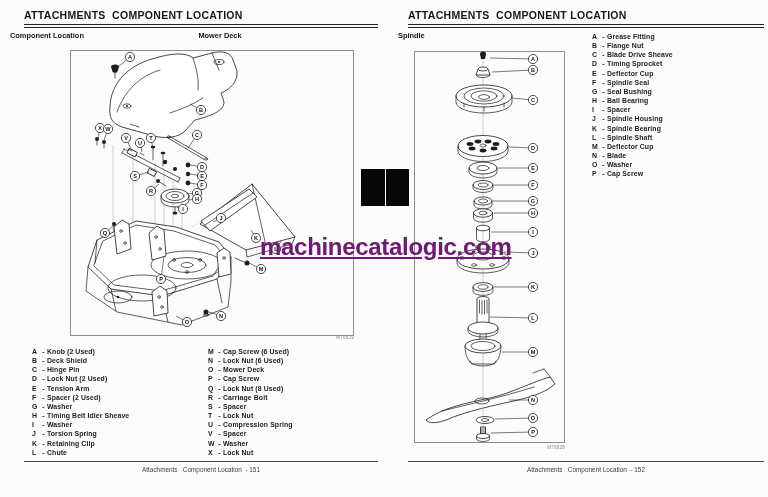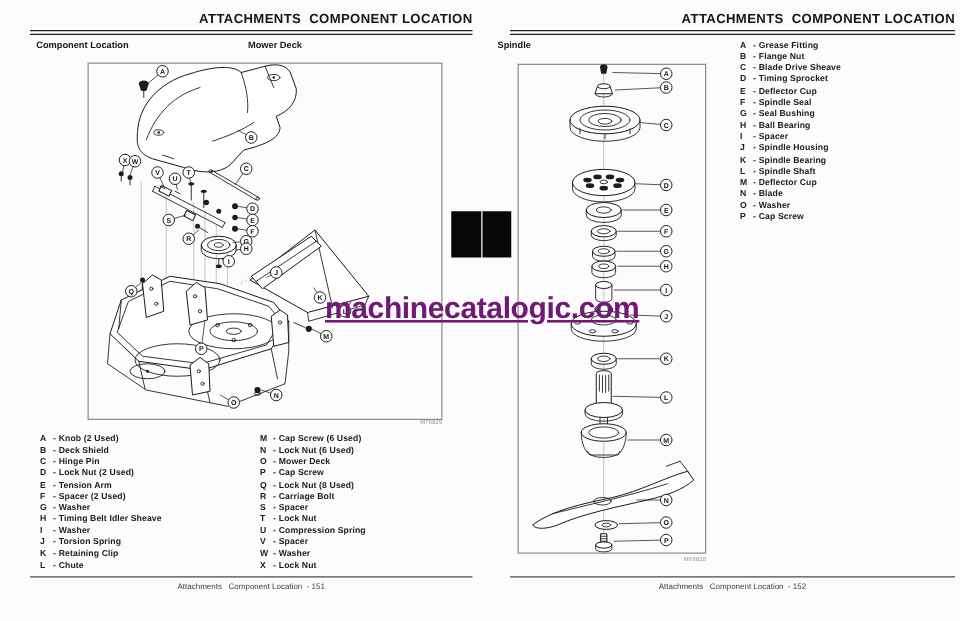--- a/index.html
+++ b/index.html
@@ -2,21 +2,21 @@
 <html><head>
 <meta charset="utf-8">
 <style>
   html,body{margin:0;padding:0;}
   body{
     width:768px;height:497px;position:relative;background:#fcfcfc;
     font-family:"Liberation Sans", sans-serif;color:#1a1a1a;overflow:hidden;
   }
   .abs{position:absolute;}
   .page-header{
-    font-weight:bold;font-size:10.5px;letter-spacing:.3px;text-align:right;
+    font-weight:bold;font-size:10.5px;letter-spacing:.3px;text-align:left;
     white-space:pre;color:#161616;
   }
   .hrule{height:2px;border-top:1.3px solid #222;border-bottom:1.3px solid #222;}
   .subhead{font-weight:bold;font-size:7.4px;color:#161616;white-space:pre;}
   .parts-list{font-weight:bold;font-size:6.9px;line-height:9.15px;color:#1b1b1b;}
   .part-row{white-space:nowrap;}
   .pk{display:inline-block;width:8px;}
   .pd{display:inline-block;width:7px;text-align:center;}
   .pn{letter-spacing:.1px;}
   .footer-line{height:0;border-top:1px solid #4a4a4a;}
@@ -36,21 +36,21 @@
   .leader{stroke:#222;stroke-width:.6;}
   .co-circle{fill:#fff;stroke:#222;stroke-width:.8;}
   .co-text{font:bold 5.6px "Liberation Sans",sans-serif;text-anchor:middle;fill:#111;}
 </style>
 </head>
 <body>
 
 <div class="abs page-header" style="left:24px;top:9px;width:354px;">ATTACHMENTS  COMPONENT LOCATION</div>
 <div class="abs hrule" style="left:24px;top:24px;width:354px;"></div>
 
-<div class="abs subhead" style="left:29px;top:31px;">Component Location</div>
+<div class="abs subhead" style="left:10px;top:31px;">Component Location</div>
 <div class="abs subhead" style="left:150px;top:31px;width:140px;text-align:center;">Mower Deck</div>
 
 <svg style="left:70px;top:50px;" width="284" height="286" viewBox="0 0 284 286">
   <rect class="frame" x=".5" y=".5" width="283" height="285"></rect>
 
   <g class="thin">
     <path d="M43,95 V225"></path>
       <path d="M63,100 V232"></path>
       <path d="M85,112 V243"></path>
     <path d="M94,118 V248"></path>

